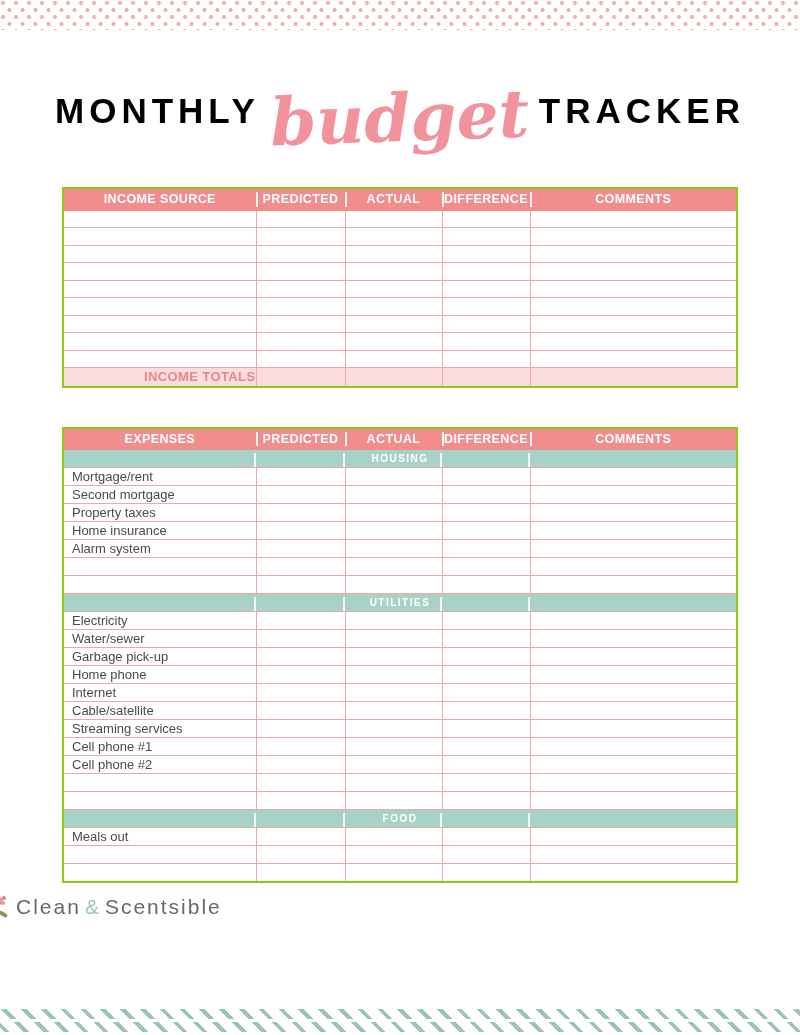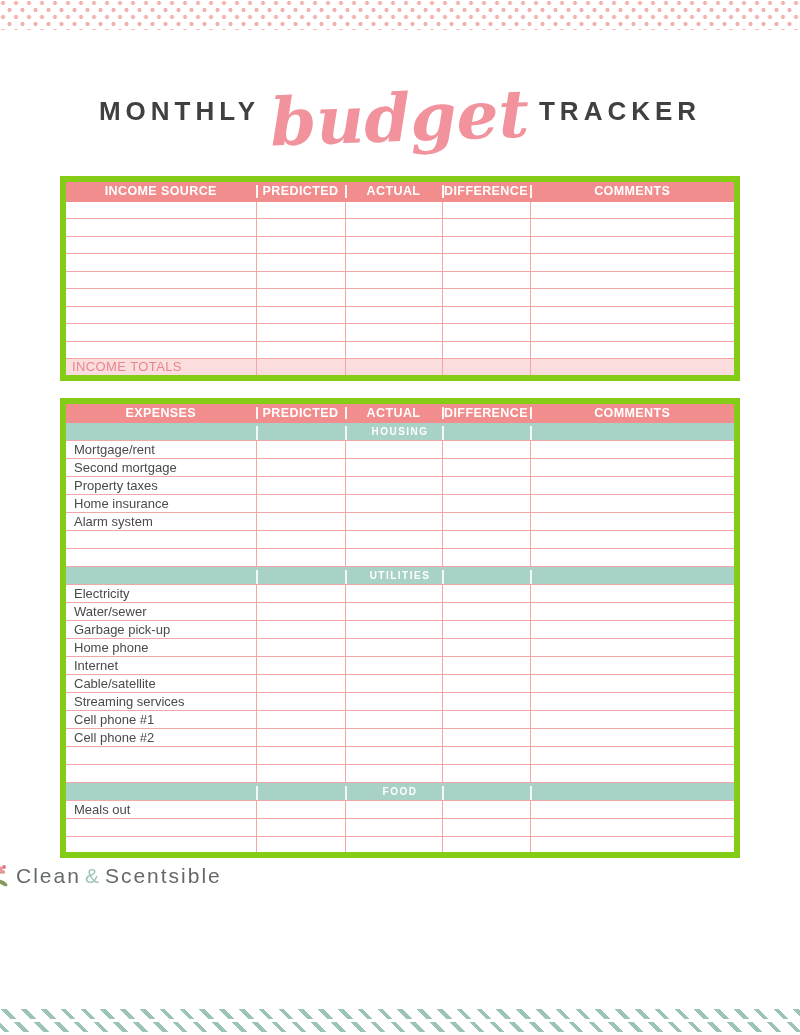--- a/index.html
+++ b/index.html
@@ -22,37 +22,37 @@
     background-size: 13px 14px;
     background-position: 3px 3px, 9.5px 10px;
   }
 
   
   .title {
     height: 130px; margin-top: 16px;
     display: flex; justify-content: center; align-items: center;
   }
   .t-side {
-    font-size: 26px; font-weight: 600; letter-spacing: 5px;
-    color: #404040;
+    font-size: 35px; font-weight: 600; letter-spacing: 5px;
+    color: #000000;
   }
   .t-script {
     font-family: "DejaVu Serif", serif;
     font-style: italic; font-weight: bold;
     font-size: 66px; line-height: 1;
     color: #f1929c;
     margin: 0 10px;
     transform: translateY(7px) rotate(-2deg);
   }
 
   
   table.tbl {
-    width: 674px; margin: 0 auto;
+    width: 674px; margin: 11px auto;
     border-collapse: collapse; table-layout: fixed;
-    border: 6px solid #84cc16;
+    border: 2px solid #84cc16;
   }
   .tbl th, .tbl td { padding: 0; }
   thead th {
     background: #f28d8d; color: #fff;
     font-size: 12.5px; font-weight: bold; letter-spacing: .4px;
     height: 22px; text-align: center;
     border: 1.5px solid #f28d8d;
     position: relative;
   }
   thead th.col-h:not(:first-child)::before {
@@ -62,22 +62,22 @@
   tbody td, tfoot td {
     border: 1.5px solid #f2a6a6;
     height: 17.5px;
     background: #fff;
   }
   table.expense tbody td { height: 18px; }
 
   
   tfoot.totals td { background: #fbdddd; height: 19px; }
   tfoot.totals td.lbl {
-    color: #e8868d; font-weight: normal; font-size: 13px;
-    letter-spacing: .4px; padding-left: 6px; text-align: left;
+    color: #e8868d; font-weight: bold; font-size: 13px;
+    letter-spacing: .4px; padding-left: 6px; text-align: right;
   }
 
   
   td.label-cell {
     text-align: left; padding-left: 8px;
     font-size: 13px; font-weight: 300; color: #4a4a4a;
   }
 
   
   tr.band td {

